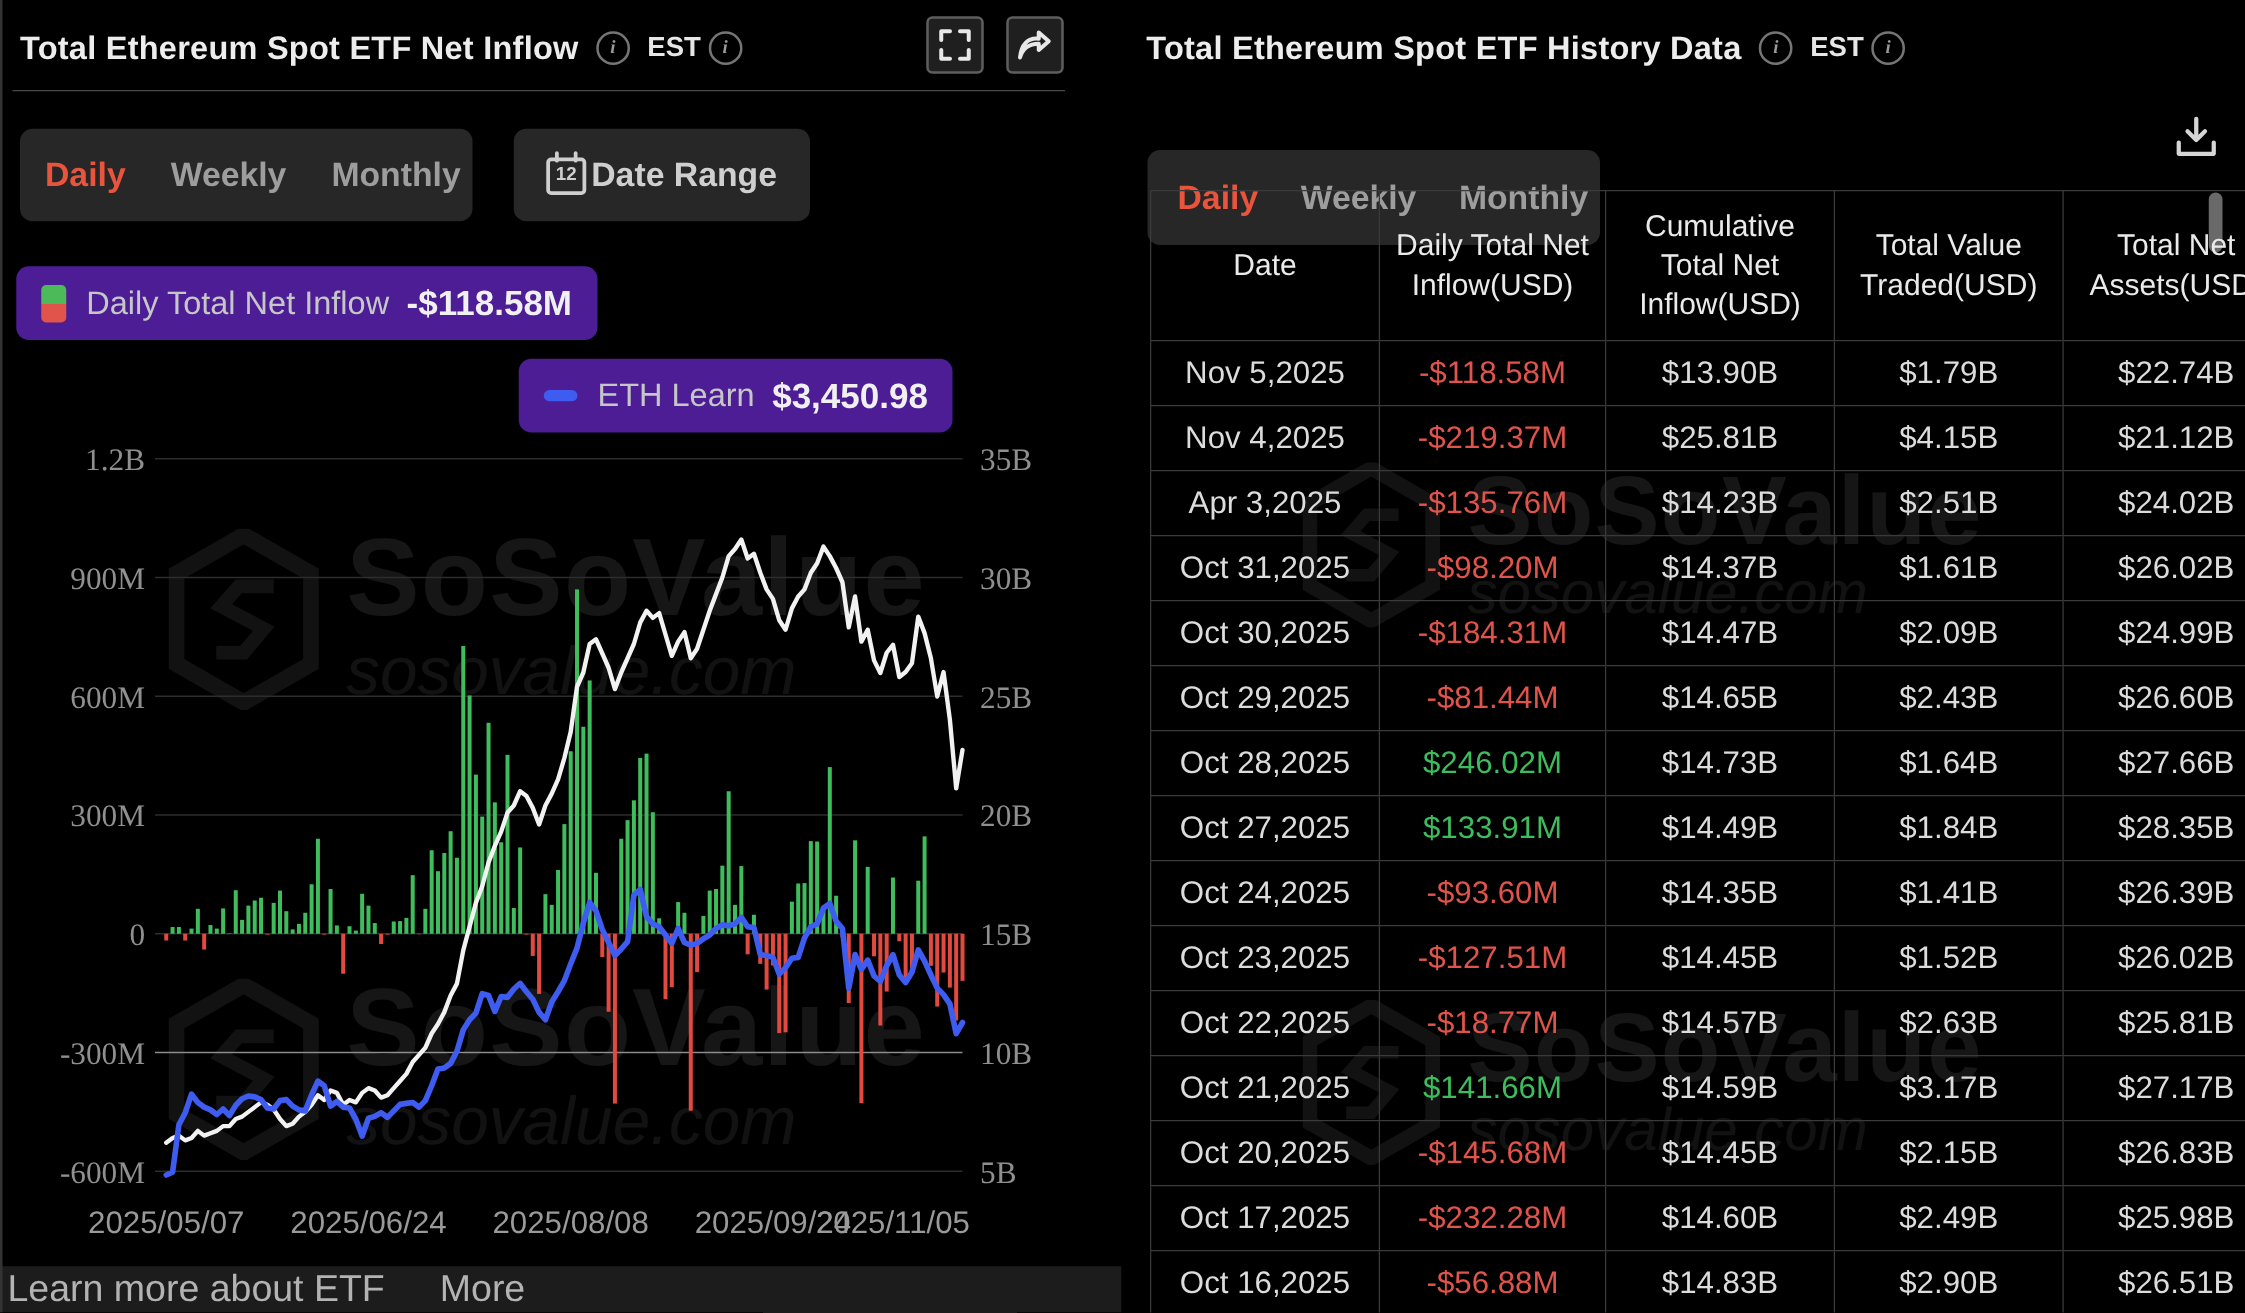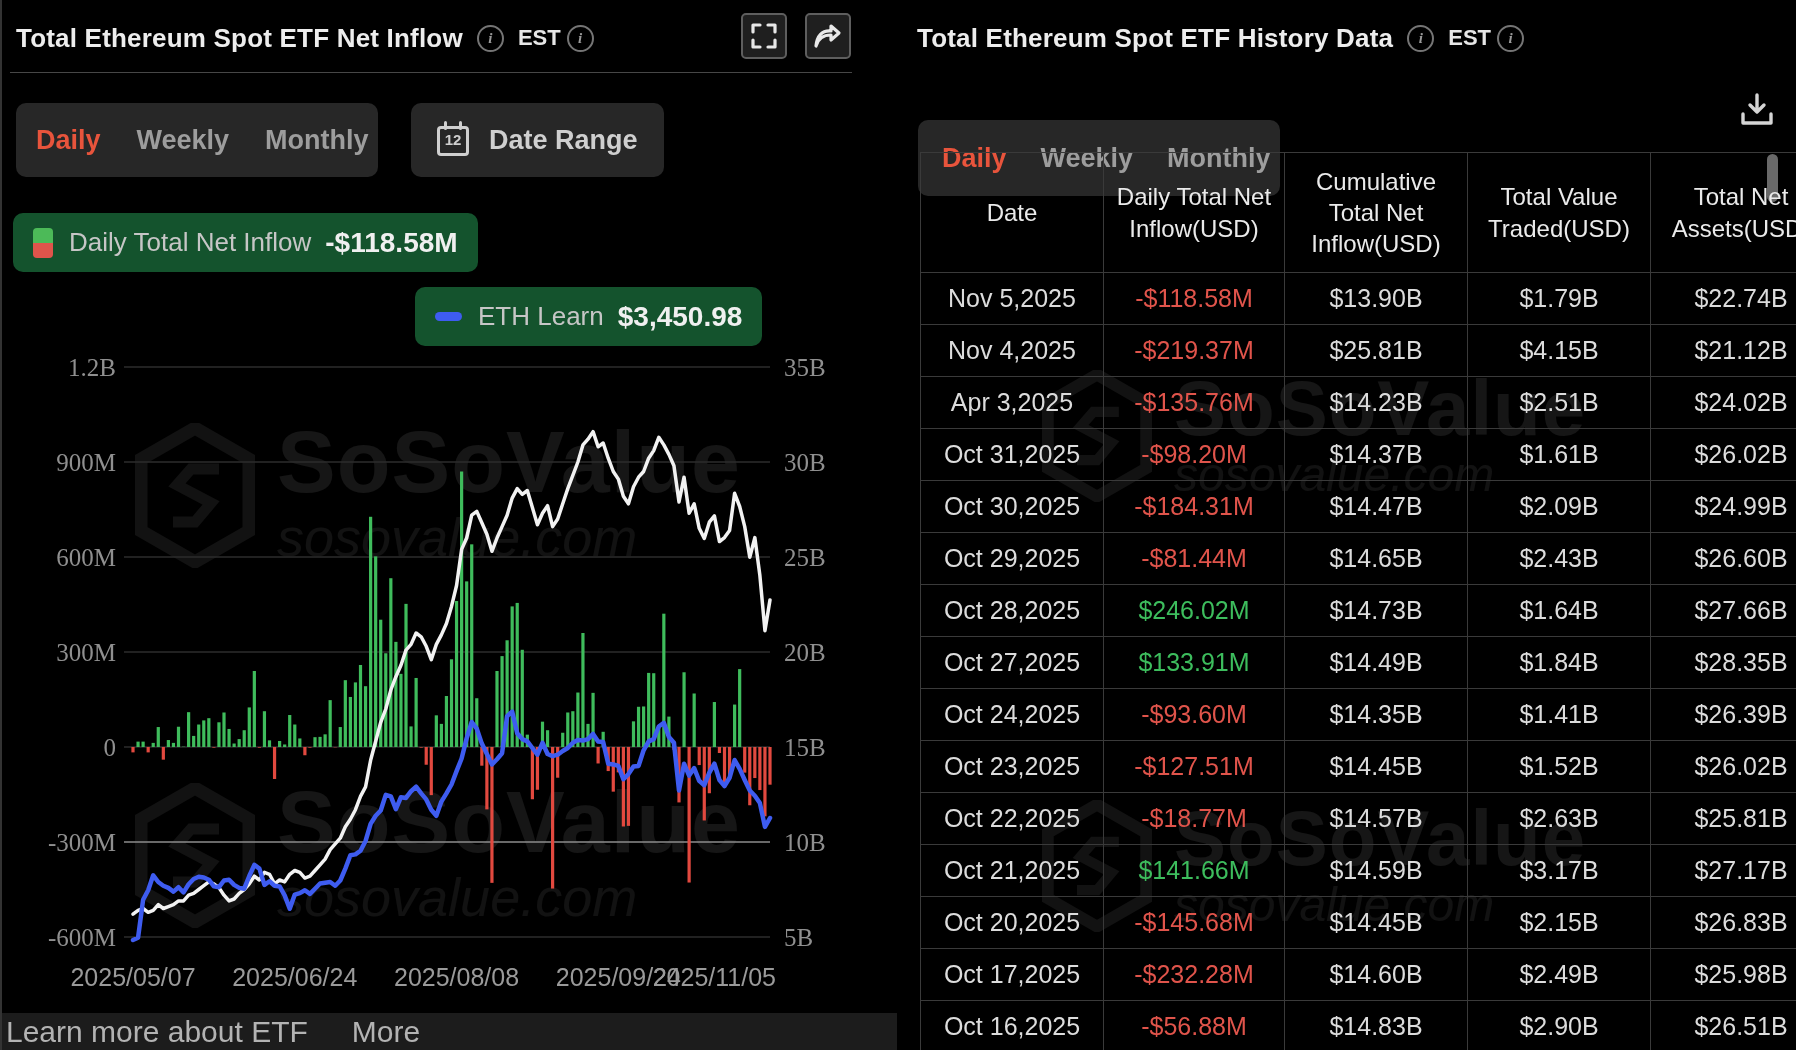--- a/index.html
+++ b/index.html
@@ -30,31 +30,31 @@
   .icon-btn svg{stroke:#e8e8e8;fill:none;stroke-width:3.2;stroke-linecap:round;stroke-linejoin:round}
 
   
   .pill{
     background:#272727;border-radius:10px;display:flex;align-items:center;
     font-size:27px;font-weight:600;color:#9d9d9d;box-sizing:border-box;
   }
   .pill .tab{cursor:pointer;white-space:nowrap}
   .pill .tab.active{color:#e8543c}
   .date-range-btn{
-    background:#272727;border-radius:10px;display:flex;align-items:center;gap:16px;
+    background:#272727;border-radius:10px;display:flex;align-items:center;
     font-size:27px;font-weight:600;color:#cfcfcf;padding:0 26px;cursor:pointer;box-sizing:border-box;
   }
   .cal-icon{position:relative;width:36px;height:38px;flex:0 0 auto}
   .cal-icon .frame{position:absolute;left:0;top:5px;width:32px;height:30px;border:3px solid #cfcfcf;border-radius:4px;box-sizing:border-box}
   .cal-icon .pin{position:absolute;top:0;width:3px;height:9px;background:#cfcfcf;border-radius:2px}
   .cal-icon .num{position:absolute;left:0;top:10px;width:32px;text-align:center;font-size:15px;font-weight:700;color:#cfcfcf}
 
   
   .legend-pill{
-    background:#14532d;border-radius:10px;display:inline-flex;align-items:center;
+    background:#4c1d95;border-radius:10px;display:inline-flex;align-items:center;
     padding:0 20px;height:59px;box-sizing:border-box;cursor:pointer;
   }
   .legend-label{font-size:26px;color:#c6c6c6;margin:0 14px 0 16px;white-space:nowrap}
   .legend-value{font-size:28px;font-weight:700;color:#f0f0f0;white-space:nowrap}
   .swatch-split{width:20px;height:30px;border-radius:4px;background:linear-gradient(#4cba58 0 50%,#e0544b 50% 100%)}
   .dash{width:27px;height:9px;border-radius:5px}
   .dash.white{background:#f0f0f0}
   .dash.blue{background:#3e5cf0}
 
   

